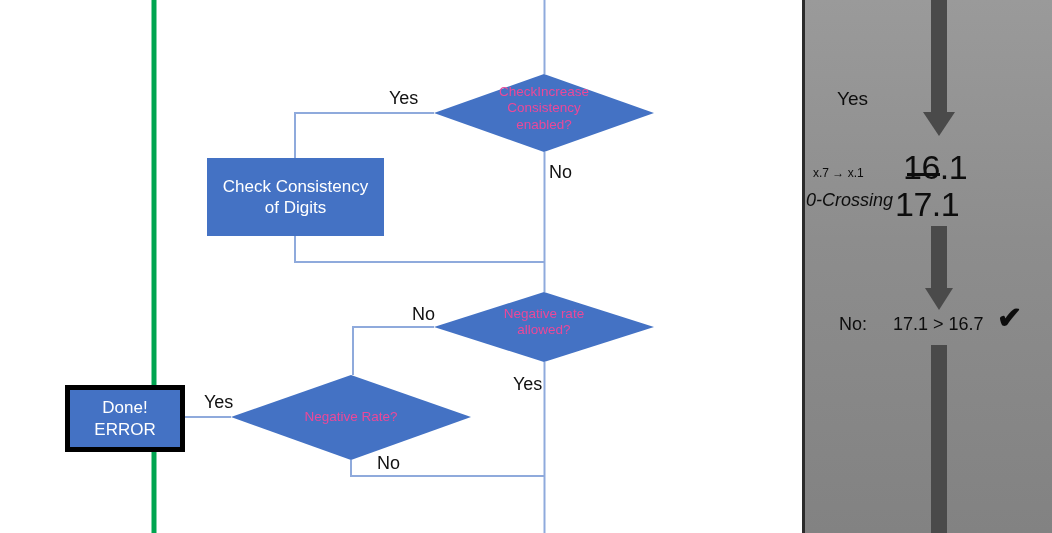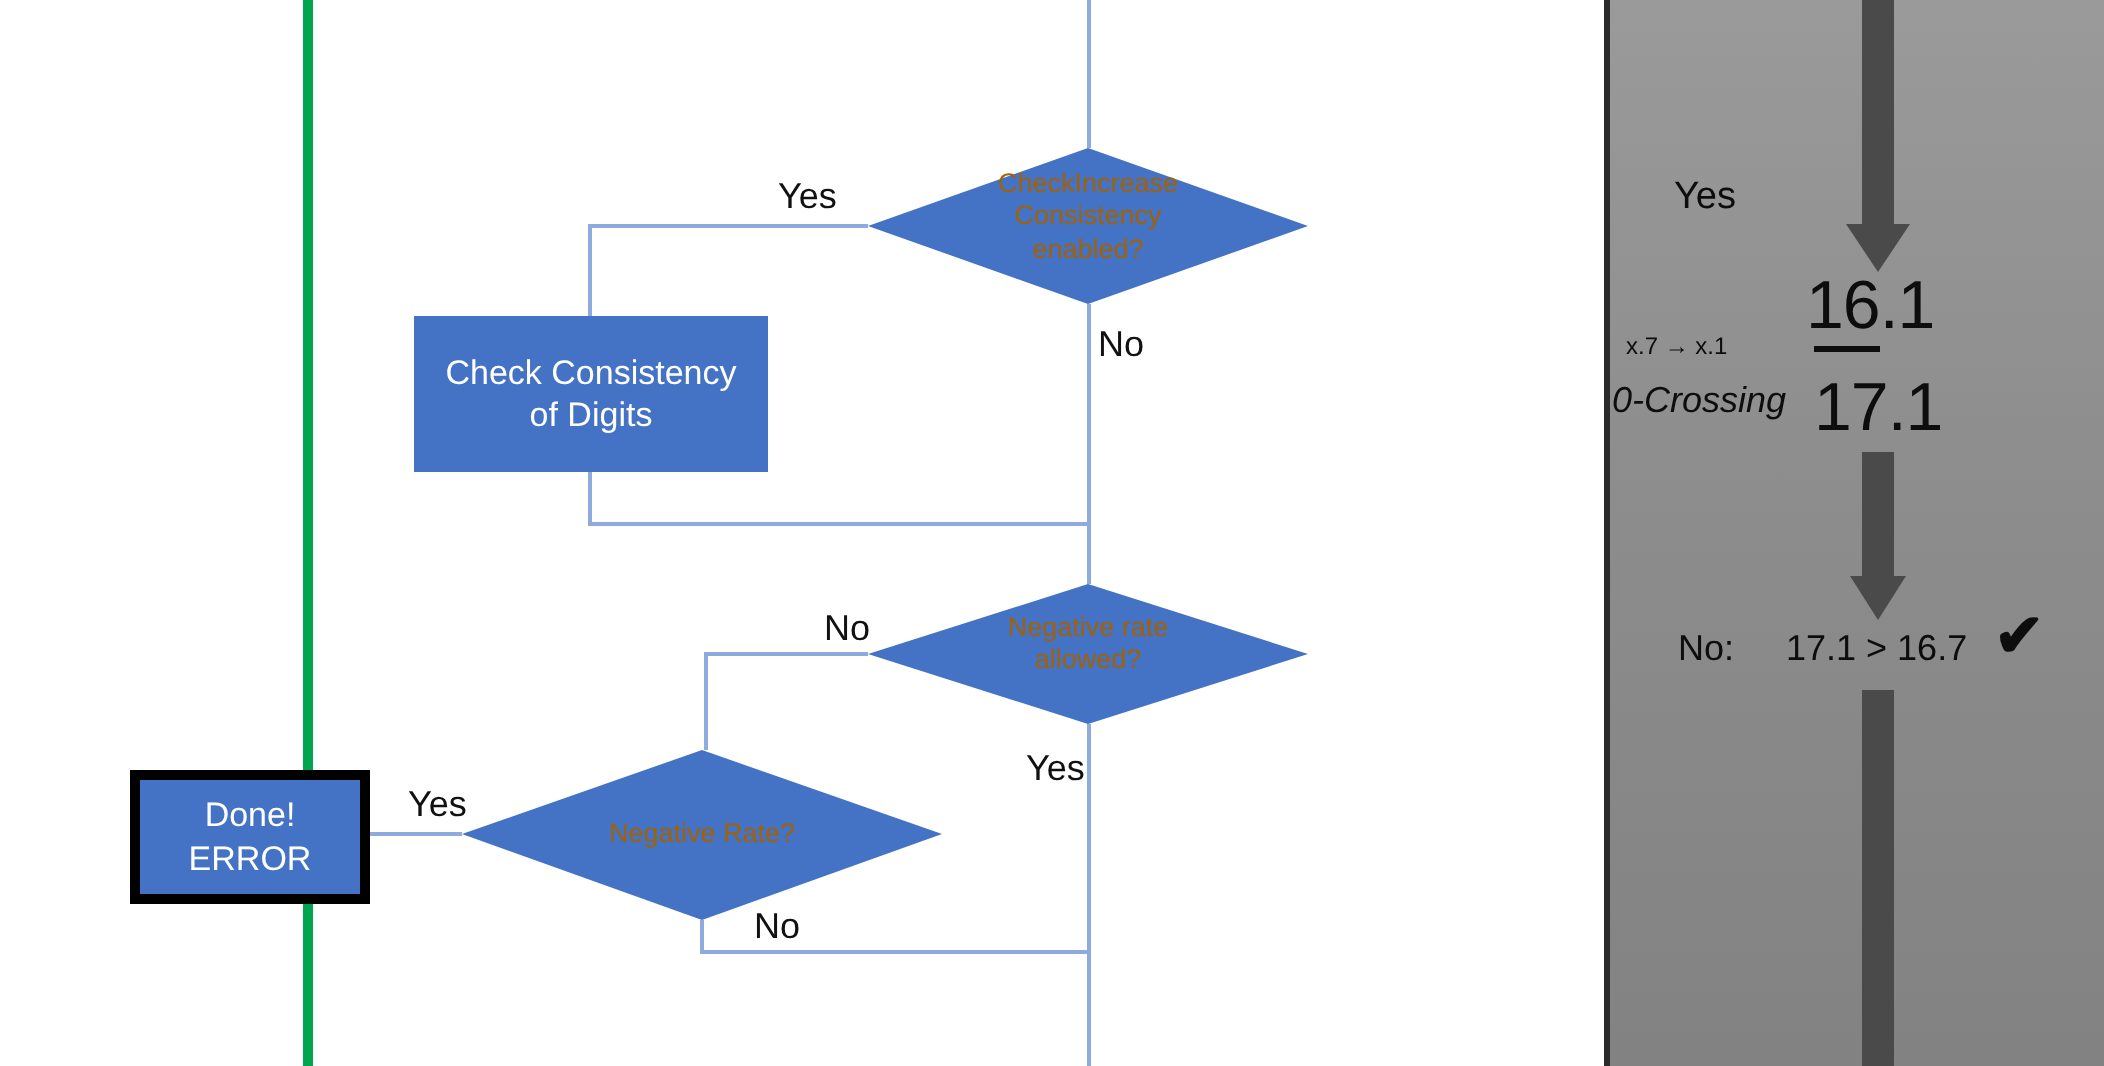--- a/index.html
+++ b/index.html
@@ -53,21 +53,21 @@
     width: 120px;
     height: 67px;
     border: 5px solid #000000;
     font-size: 17px;
     flex-direction: column;
     z-index: 6;
   }
 
   .diamond-label {
     position: absolute;
-    color: #a16207;
+    color: #ec4899;
     text-align: center;
     line-height: 1.22;
     font-size: 13.5px;
     pointer-events: none;
   }
 
   .edge-label {
     position: absolute;
     color: #111111;
     font-size: 18px;
@@ -88,22 +88,22 @@
   }
 
   .panel-text {
     position: absolute;
     color: #0d0d0d;
     white-space: nowrap;
   }
   .p-yes   { left: 32px;  top: 88px;  font-size: 19px; }
   .p-x7    { left: 8px;   top: 166px; font-size: 12px; }
   .p-zero  { left: 1px;   top: 190px; font-size: 18px; font-style: italic; }
-  .p-v161  { left: 98px;  top: 134px; font-size: 34px; letter-spacing: -0.5px; }
-  .p-v171  { left: 102px;  top: 185px; font-size: 34px; letter-spacing: -0.5px; }
+  .p-v161  { left: 98px;  top: 148px; font-size: 34px; letter-spacing: -0.5px; }
+  .p-v171  { left: 90px;  top: 185px; font-size: 34px; letter-spacing: -0.5px; }
   .p-no    { left: 34px;  top: 314px; font-size: 18px; }
   .p-cmp   { left: 88px;  top: 314px; font-size: 18px; }
   .p-check { left: 192px; top: 300px; font-size: 30px; font-weight: bold; }
 
   .strike-161 {
     position: absolute;
     left: 102px;
     top: 173px;
     width: 33px;
     height: 3px;

